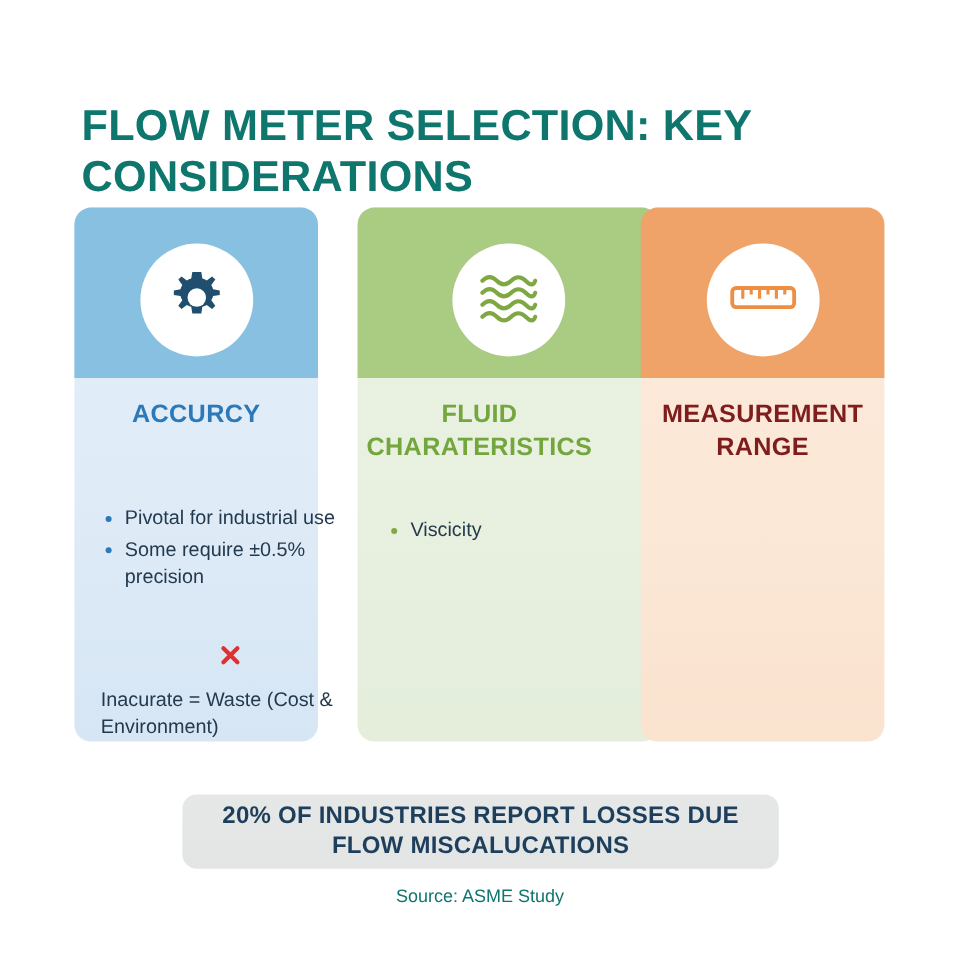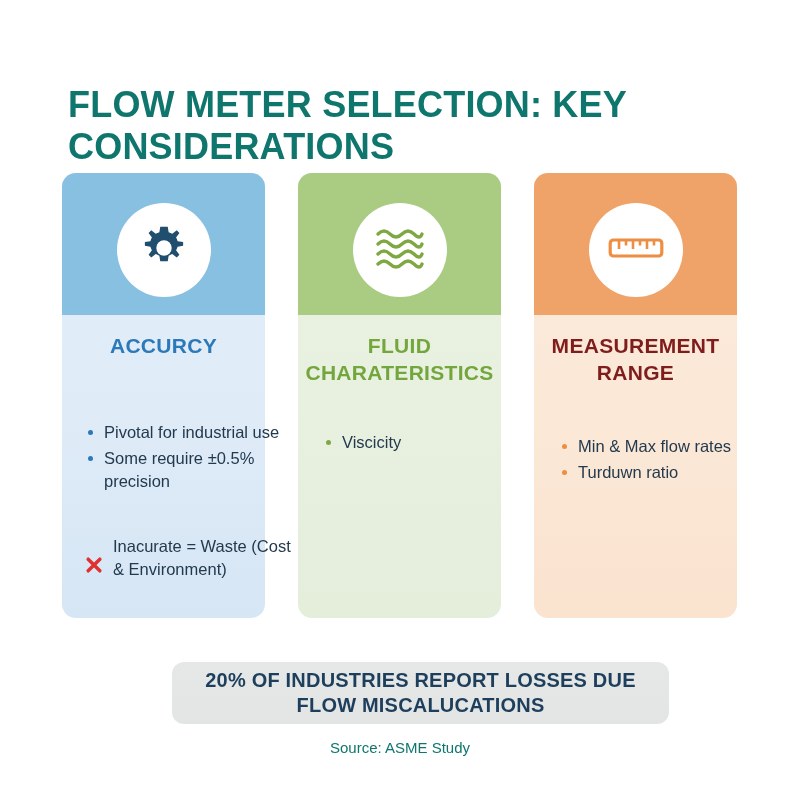--- a/index.html
+++ b/index.html
@@ -48,21 +48,21 @@
 
   .card {
     position: absolute;
     top: 0;
     width: 203px;
     height: 445px;
     border-radius: 14px;
     overflow: visible;
   }
   .card-1 { left: 62px; }
-  .card-2 { left: 298px; }
+  .card-2 { left: 298px; padding-left: 48px; }
   .card-3 { left: 534px; }
 
   .card-bg {
     position: absolute;
     left: 0;
     top: 0;
     width: 100%;
     height: 100%;
     border-radius: 14px;
     z-index: 0;
@@ -148,44 +148,44 @@
   .card-2 .bullets li::before { background: #7fa843; }
   .card-3 .bullets li::before { background: #ed8e42; }
 
   .warn {
     position: absolute;
     z-index: 2;
     left: 22px;
     top: 362px;
     width: 215px;
     display: flex;
-    align-items: flex-end;
+    align-items: center;
     gap: 9px;
     font-size: 16.5px;
     line-height: 1.38;
     color: #233a4e;
+    flex-direction: column;
   }
   .x-icon {
     flex: 0 0 auto;
     margin-top: 1px;
   }
 
   
   .banner {
     position: absolute;
     left: 152px;
     top: 662px;
     width: 497px;
     height: 62px;
     border-radius: 12px;
     background: linear-gradient(180deg, #e6e8e8 0%, #e3e5e5 100%);
     display: flex;
     align-items: center;
     text-align: center;
-    margin-left: 20px;
   }
   .banner-text {
     font-size: 20px;
     font-weight: bold;
     line-height: 1.24;
     letter-spacing: 0.2px;
     color: #1e3f5c;
     text-transform: uppercase;
     padding: 0 14px;
   }
@@ -267,24 +267,20 @@
               <path d="M18 7 L18 12.5"></path>
               <path d="M25 7 L25 16"></path>
               <path d="M32 7 L32 12.5"></path>
               <path d="M39 7 L39 16"></path>
               <path d="M46 7 L46 12.5"></path>
             </g>
           </svg>
         </span>
       </div>
       <div class="card-title">MEASUREMENT RANGE</div>
-      <ul class="bullets">
-        <li>Min &amp; Max flow rates</li>
-        <li>Turduwn ratio</li>
-      </ul>
     </div>
 
   </div>
 
   <div class="banner">
     <div class="banner-text">20% OF INDUSTRIES REPORT LOSSES DUE FLOW MISCALUCATIONS</div>
   </div>
 
   <div class="source">Source: ASME Study</div>
 

